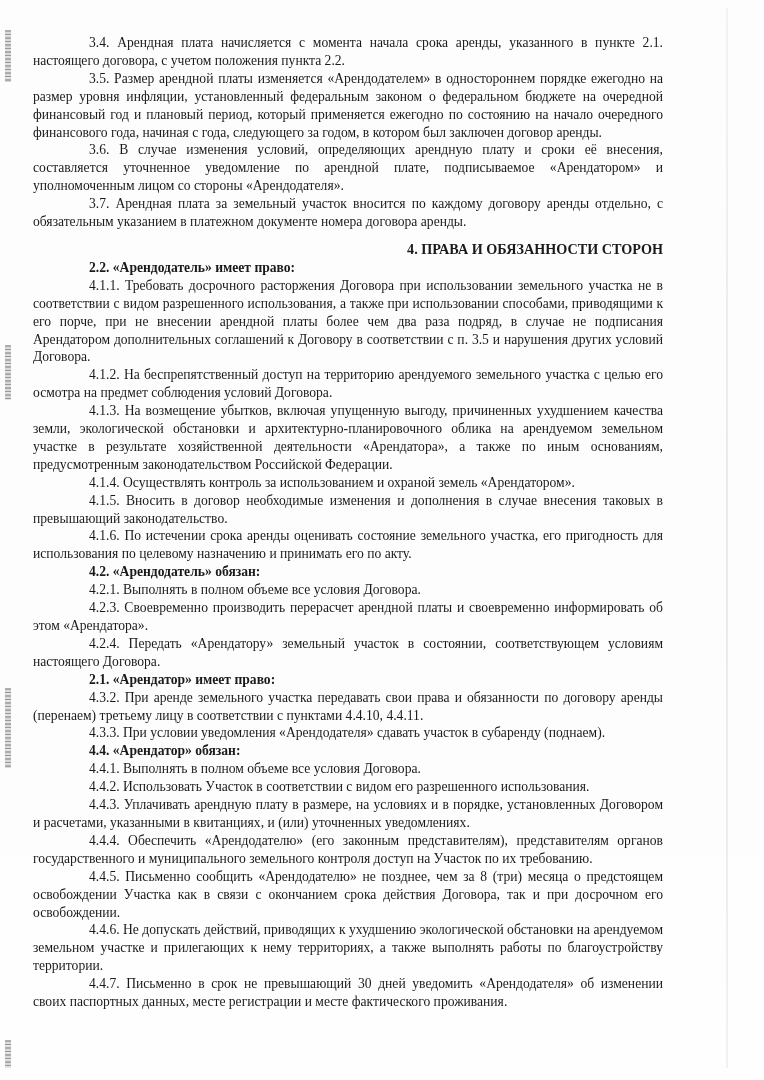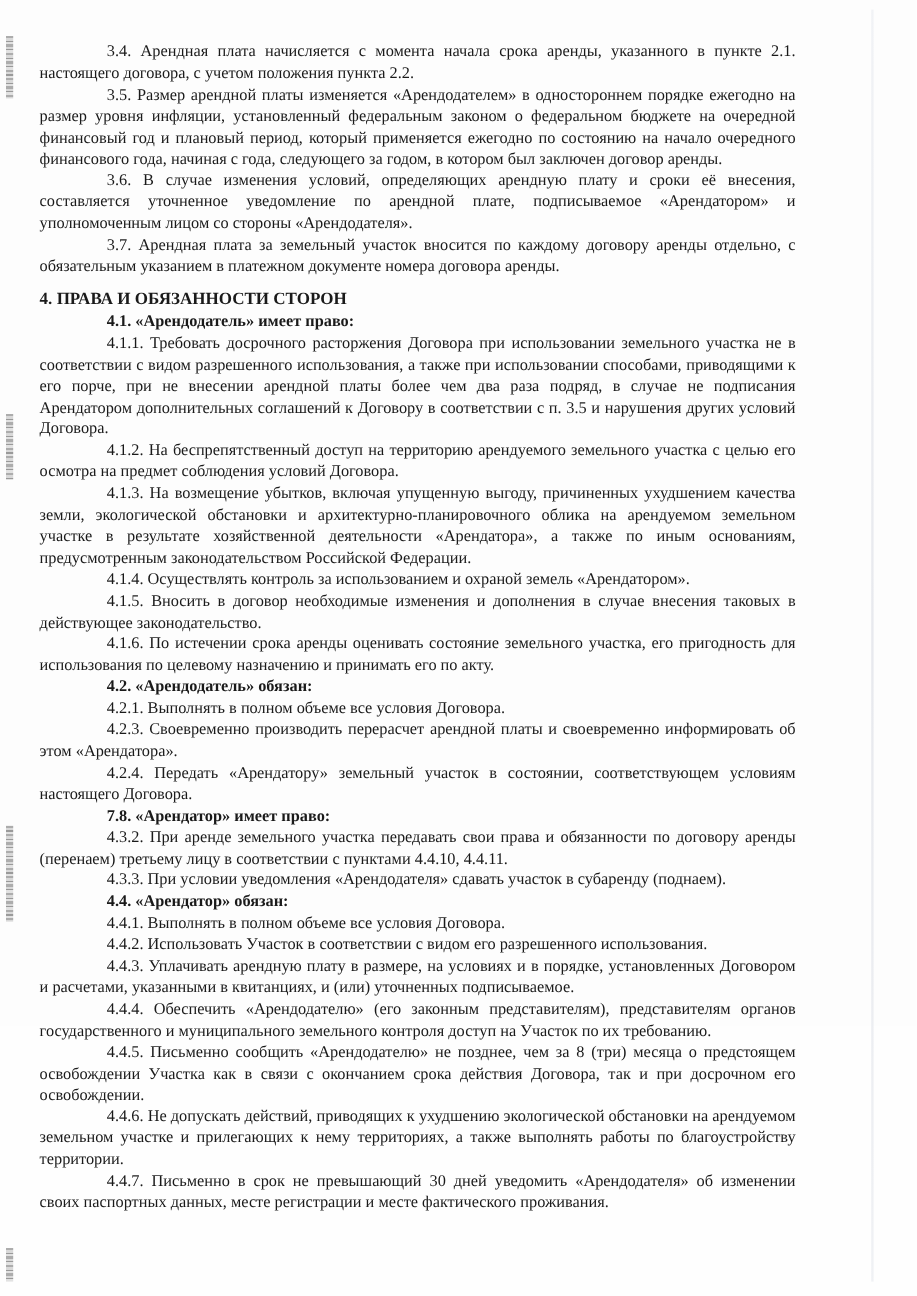--- a/index.html
+++ b/index.html
@@ -21,61 +21,61 @@
     position:absolute; left:5px; width:6px;
     background:repeating-linear-gradient(to bottom,#8a8a8a 0 2px,#c9c9c9 2px 4px,#6f6f6f 4px 5px,#d6d6d6 5px 7px);
     opacity:0.7;
   }
   .content {
     position:absolute; left:33px; top:34px; width:630px;
     font-size:13.6px; line-height:17.9px;
     text-align:justify;
   }
   .p { margin:0; text-indent:56px; }
-  .h { text-align:left; font-weight:bold; font-size:14.2px; margin:10px 0 0 0; text-indent:0; }
+  .h { text-align:right; font-weight:bold; font-size:14.2px; margin:10px 0 0 0; text-indent:0; }
   .sub { font-weight:bold; margin:0; text-indent:56px; }
 </style>
 </head>
 <body>
 
 <div class="page">
   <div class="edge-line"></div>
   <div class="bind-mark" style="top:30px;height:52px;"></div>
   <div class="bind-mark" style="top:345px;height:55px;"></div>
   <div class="bind-mark" style="top:688px;height:80px;"></div>
   <div class="bind-mark" style="top:1040px;height:28px;"></div>
 
   <div class="content">
     <p class="p">3.4. Арендная плата начисляется с момента начала срока аренды, указанного в пункте 2.1. настоящего договора, с учетом положения пункта 2.2.</p>
     <p class="p">3.5. Размер арендной платы изменяется «Арендодателем» в одностороннем порядке ежегодно на размер уровня инфляции, установленный федеральным законом о федеральном бюджете на очередной финансовый год и плановый период, который применяется ежегодно по состоянию на начало очередного финансового года, начиная с года, следующего за годом, в котором был заключен договор аренды.</p>
     <p class="p">3.6. В случае изменения условий, определяющих арендную плату и сроки её внесения, составляется уточненное уведомление по арендной плате, подписываемое «Арендатором» и уполномоченным лицом со стороны «Арендодателя».</p>
     <p class="p">3.7. Арендная плата за земельный участок вносится по каждому договору аренды отдельно, с обязательным указанием в платежном документе номера договора аренды.</p>
 
     <p class="h">4. ПРАВА И ОБЯЗАННОСТИ СТОРОН</p>
 
-    <p class="sub">4.1. «Арендодатель» имеет право:</p>
+    <p class="sub">2.2. «Арендодатель» имеет право:</p>
     <p class="p">4.1.1. Требовать досрочного расторжения Договора при использовании земельного участка не в соответствии с видом разрешенного использования, а также при использовании способами, приводящими к его порче, при не внесении арендной платы более чем два раза подряд, в случае не подписания Арендатором дополнительных соглашений к Договору в соответствии с п. 3.5 и нарушения других условий Договора.</p>
     <p class="p">4.1.2. На беспрепятственный доступ на территорию арендуемого земельного участка с целью его осмотра на предмет соблюдения условий Договора.</p>
     <p class="p">4.1.3. На возмещение убытков, включая упущенную выгоду, причиненных ухудшением качества земли, экологической обстановки и архитектурно-планировочного облика на арендуемом земельном участке в результате хозяйственной деятельности «Арендатора», а также по иным основаниям, предусмотренным законодательством Российской Федерации.</p>
     <p class="p">4.1.4. Осуществлять контроль за использованием и охраной земель «Арендатором».</p>
-    <p class="p">4.1.5. Вносить в договор необходимые изменения и дополнения в случае внесения таковых в действующее законодательство.</p>
+    <p class="p">4.1.5. Вносить в договор необходимые изменения и дополнения в случае внесения таковых в превышающий законодательство.</p>
     <p class="p">4.1.6. По истечении срока аренды оценивать состояние земельного участка, его пригодность для использования по целевому назначению и принимать его по акту.</p>
 
     <p class="sub">4.2. «Арендодатель» обязан:</p>
     <p class="p">4.2.1. Выполнять в полном объеме все условия Договора.</p>
     <p class="p">4.2.3. Своевременно производить перерасчет арендной платы и своевременно информировать об этом «Арендатора».</p>
     <p class="p">4.2.4. Передать «Арендатору» земельный участок в состоянии, соответствующем условиям настоящего Договора.</p>
 
-    <p class="sub">7.8. «Арендатор» имеет право:</p>
+    <p class="sub">2.1. «Арендатор» имеет право:</p>
     <p class="p">4.3.2. При аренде земельного участка передавать свои права и обязанности по договору аренды (перенаем) третьему лицу в соответствии с пунктами 4.4.10, 4.4.11.</p>
     <p class="p">4.3.3. При условии уведомления «Арендодателя» сдавать участок в субаренду (поднаем).</p>
 
     <p class="sub">4.4. «Арендатор» обязан:</p>
     <p class="p">4.4.1. Выполнять в полном объеме все условия Договора.</p>
     <p class="p">4.4.2. Использовать Участок в соответствии с видом его разрешенного использования.</p>
-    <p class="p">4.4.3. Уплачивать арендную плату в размере, на условиях и в порядке, установленных Договором и расчетами, указанными в квитанциях, и (или) уточненных подписываемое.</p>
+    <p class="p">4.4.3. Уплачивать арендную плату в размере, на условиях и в порядке, установленных Договором и расчетами, указанными в квитанциях, и (или) уточненных уведомлениях.</p>
     <p class="p">4.4.4. Обеспечить «Арендодателю» (его законным представителям), представителям органов государственного и муниципального земельного контроля доступ на Участок по их требованию.</p>
     <p class="p">4.4.5. Письменно сообщить «Арендодателю» не позднее, чем за 8 (три) месяца о предстоящем освобождении Участка как в связи с окончанием срока действия Договора, так и при досрочном его освобождении.</p>
     <p class="p">4.4.6. Не допускать действий, приводящих к ухудшению экологической обстановки на арендуемом земельном участке и прилегающих к нему территориях, а также выполнять работы по благоустройству территории.</p>
     <p class="p">4.4.7. Письменно в срок не превышающий 30 дней уведомить «Арендодателя» об изменении своих паспортных данных, месте регистрации и месте фактического проживания.</p>
 
   </div>
 </div>
 
 </body></html>

